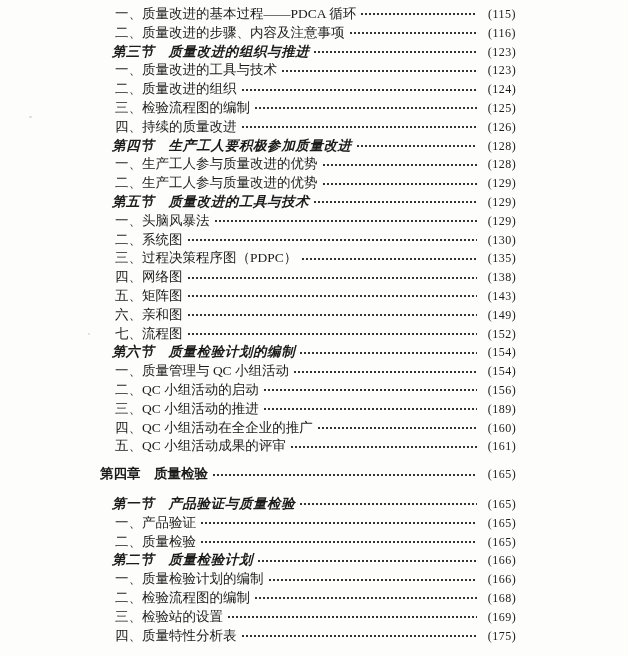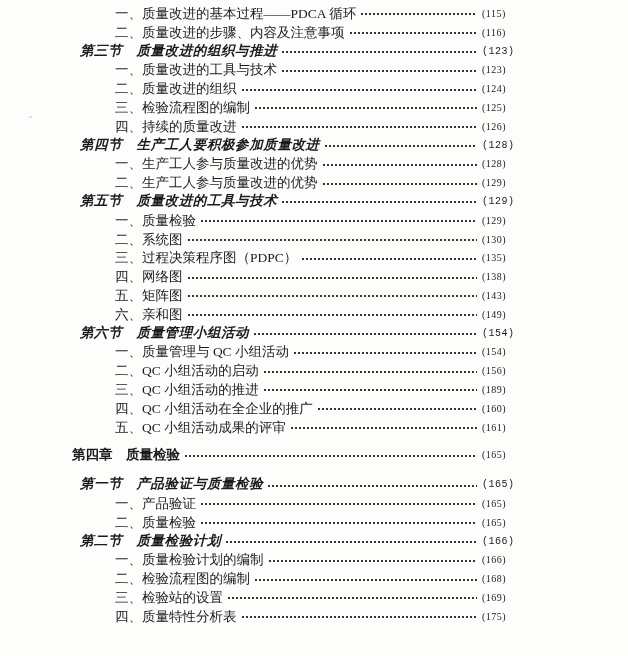--- a/index.html
+++ b/index.html
@@ -40,36 +40,35 @@
     height: 8px;
     margin: 0 5px 0 2px;
     background-image: radial-gradient(circle, var(--dots, #333333) 0.9px, rgba(0,0,0,0) 1.3px);
     background-size: 4px 8px;
     background-position: 0 50%;
     background-repeat: repeat-x;
   }
   .row .page-num {
     flex: 0 0 auto;
     width: 40px;
-    text-align: left;
-    font-size: 10px;
+    text-align: center;
+    font-size: 12px;
     letter-spacing: 0.5px;
   }
   
   .row.item    { padding-left: 115px; }
   .row.section {
-    padding-left: 80px;
+    padding-left: 112px;
     font-style: italic;
     font-weight: bold;
     letter-spacing: 0.6px;
-    font-family: Liberation Mono, monospace;
   }
   .row.section .page-num { font-style: normal; font-weight: normal; letter-spacing: 0.5px; }
   .row.chapter {
-    padding-left: 72px;
+    padding-left: 100px;
     font-family: "Liberation Sans", "DejaVu Sans", sans-serif;
     font-weight: bold;
     font-size: 13.5px;
     margin-top: 9px;
     margin-bottom: 11px;
   }
   .row.chapter .page-num { font-family: "Liberation Serif", "DejaVu Serif", serif; font-weight: normal; }
   
   .speck {
     position: absolute;
@@ -147,21 +146,21 @@
     <span class="page-num">(129)</span>
   </div>
 
   <div class="row section">
     <span class="label">第五节　质量改进的工具与技术</span>
     <span class="leader"></span>
     <span class="page-num">(129)</span>
   </div>
 
   <div class="row item">
-    <span class="label">一、质量检验</span>
+    <span class="label">一、头脑风暴法</span>
     <span class="leader"></span>
     <span class="page-num">(129)</span>
   </div>
 
   <div class="row item">
     <span class="label">二、系统图</span>
     <span class="leader"></span>
     <span class="page-num">(130)</span>
   </div>
 
@@ -182,23 +181,28 @@
     <span class="leader"></span>
     <span class="page-num">(143)</span>
   </div>
 
   <div class="row item">
     <span class="label">六、亲和图</span>
     <span class="leader"></span>
     <span class="page-num">(149)</span>
   </div>
 
-
-  <div class="row section">
-    <span class="label">第六节　质量管理小组活动</span>
+  <div class="row item">
+    <span class="label">七、流程图</span>
+    <span class="leader"></span>
+    <span class="page-num">(152)</span>
+  </div>
+
+  <div class="row section">
+    <span class="label">第六节　质量检验计划的编制</span>
     <span class="leader"></span>
     <span class="page-num">(154)</span>
   </div>
 
   <div class="row item">
     <span class="label">一、质量管理与 QC 小组活动</span>
     <span class="leader"></span>
     <span class="page-num">(154)</span>
   </div>
 

